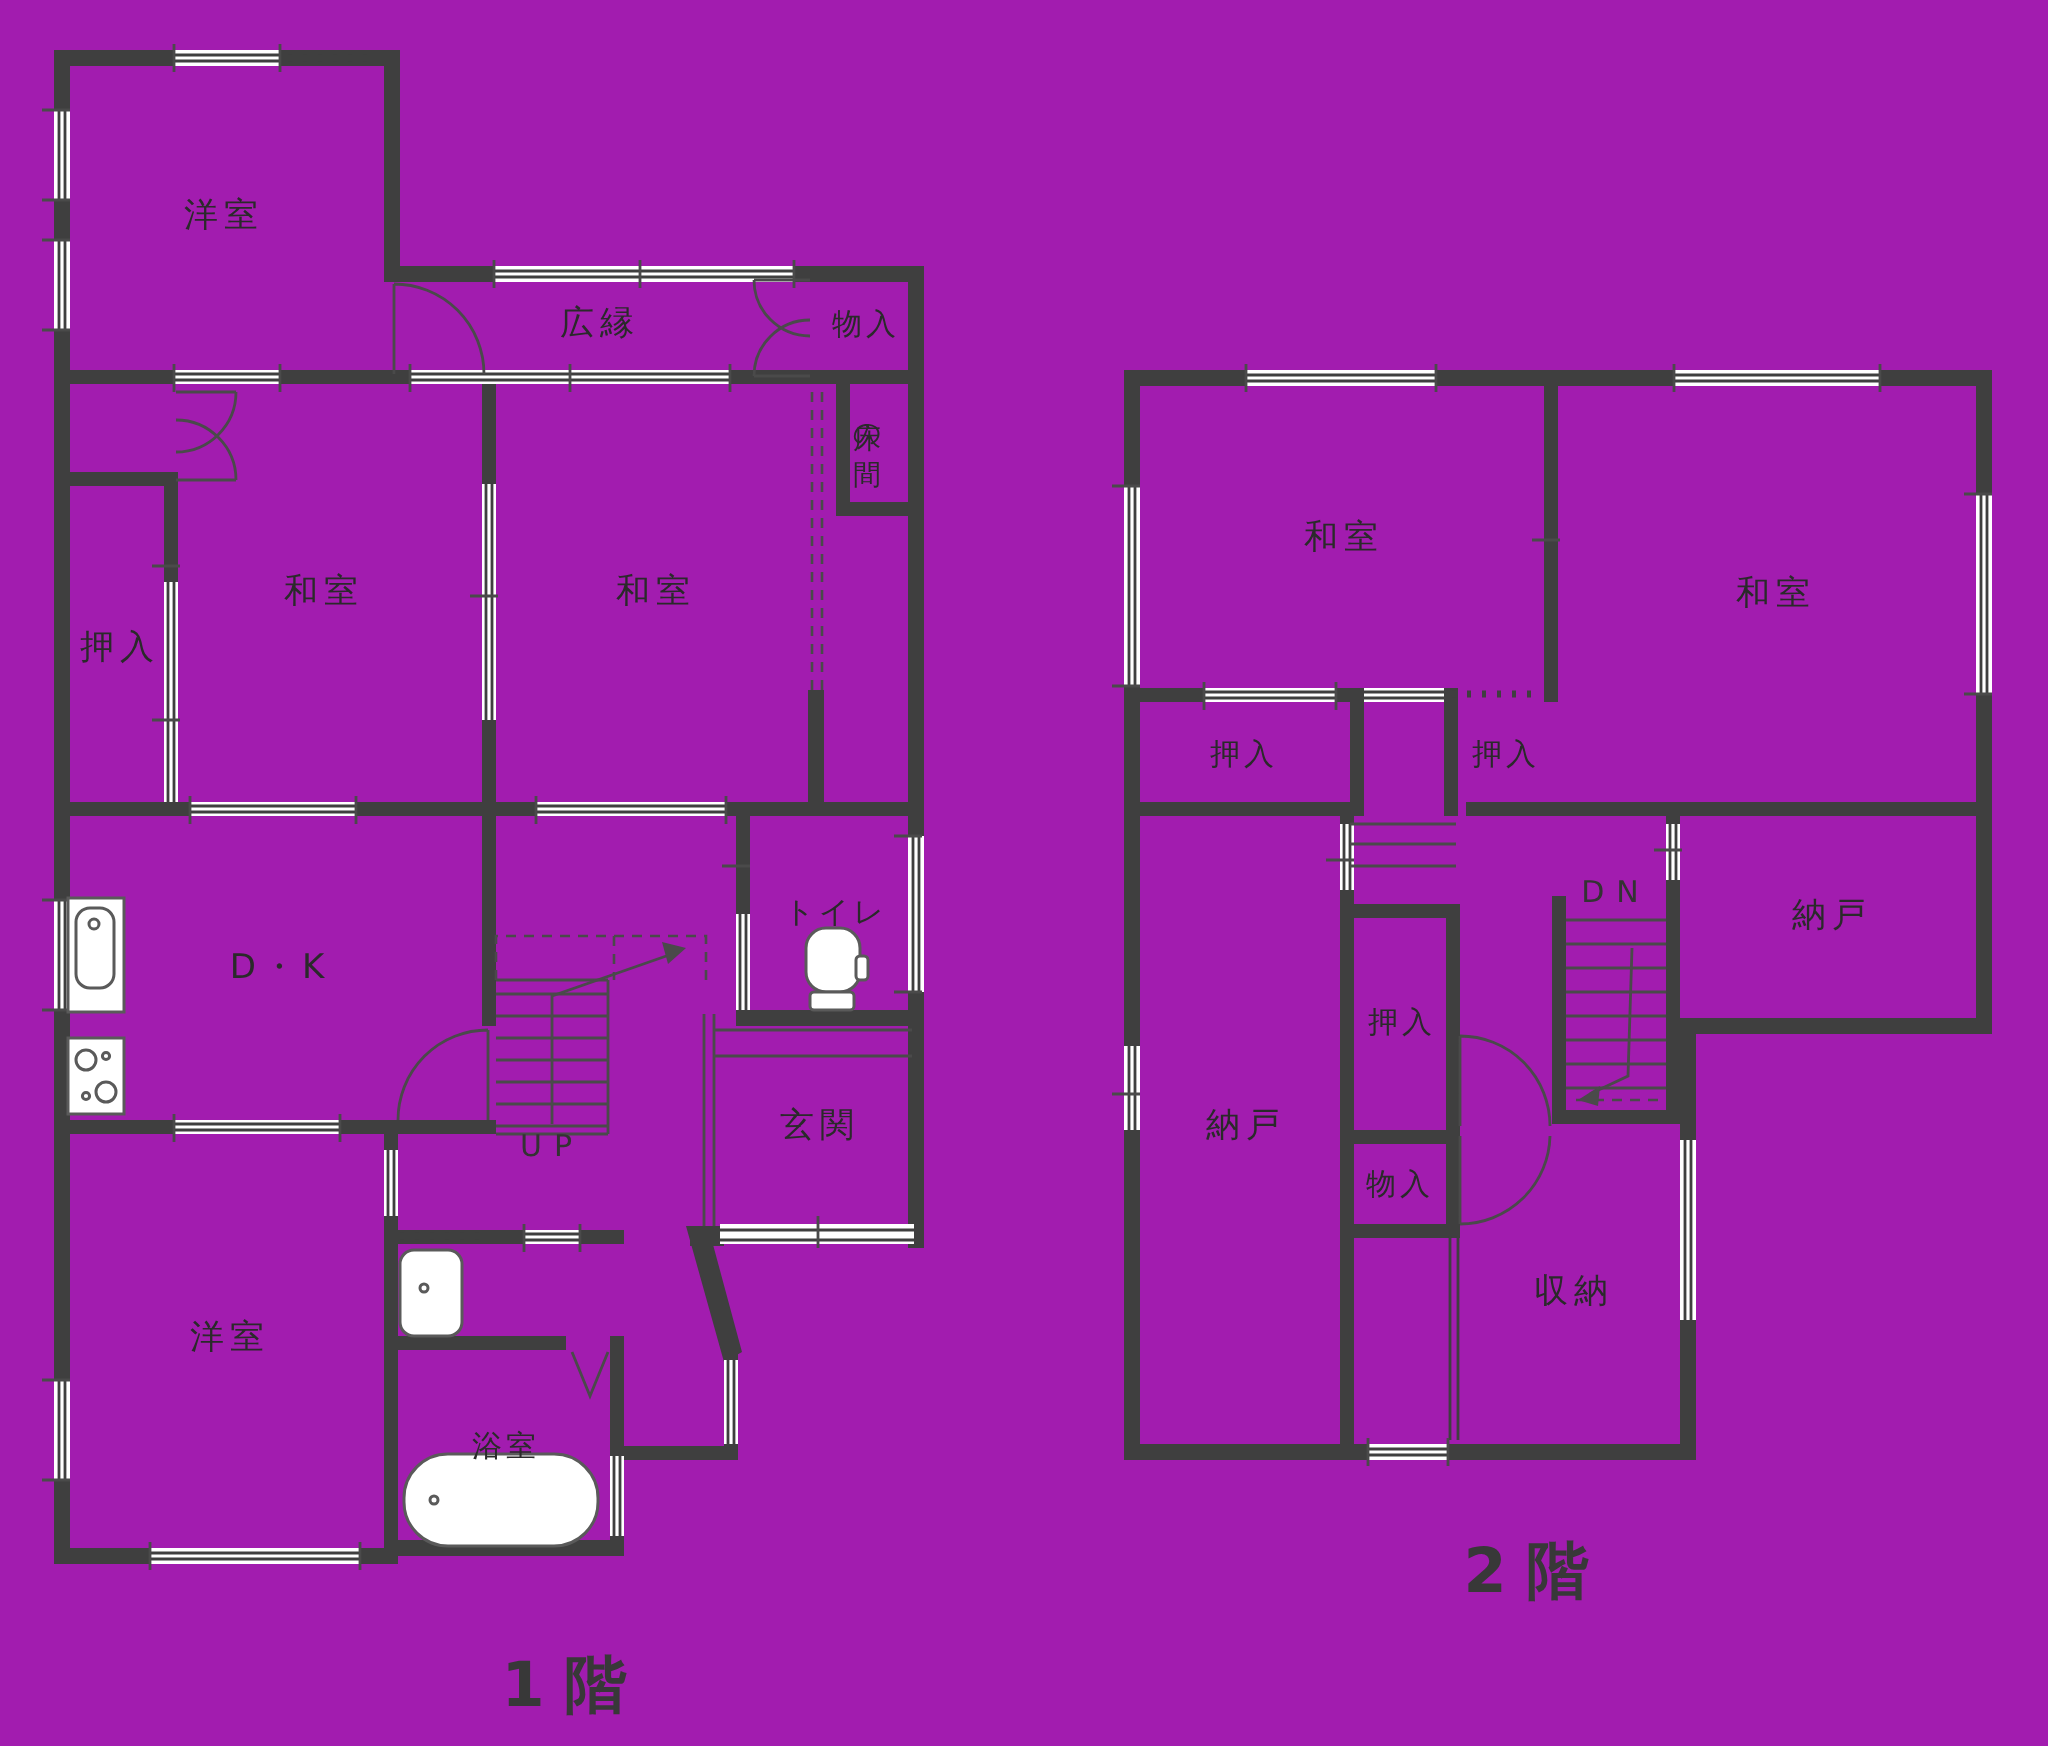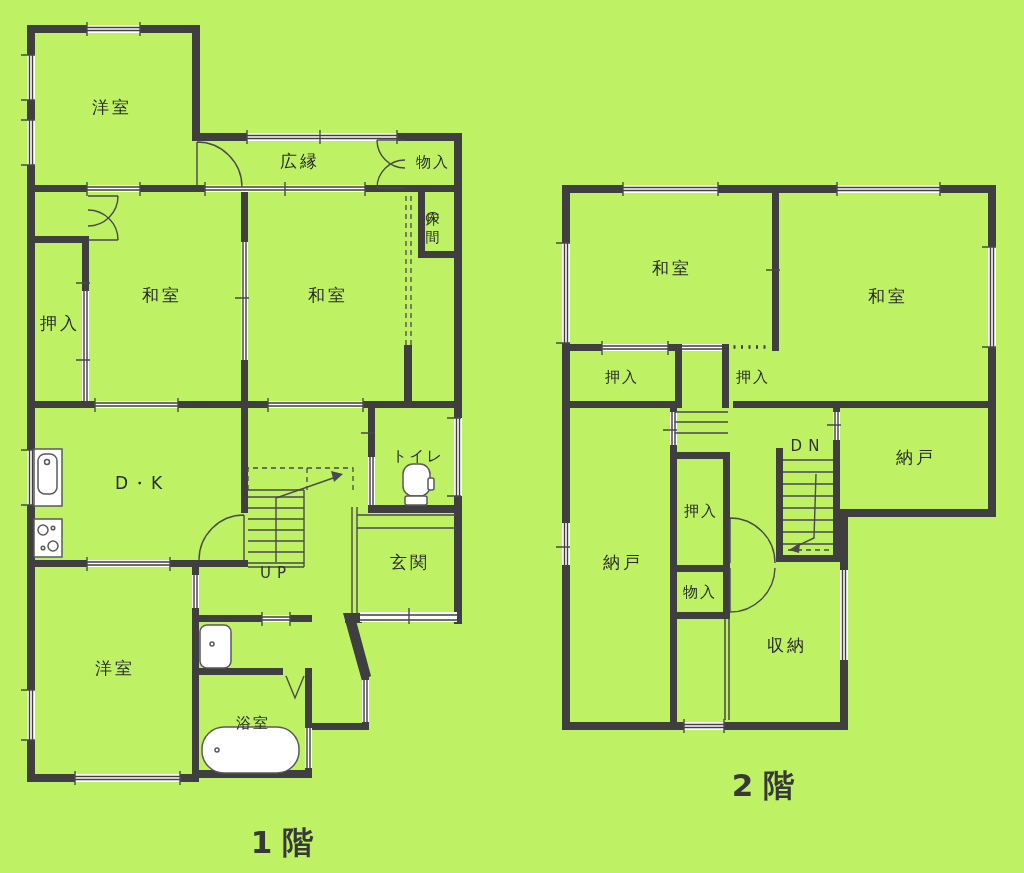--- a/index.html
+++ b/index.html
@@ -1,16 +1,16 @@
 <!DOCTYPE html>
 <html><head>
 <meta charset="utf-8">
 <style>
   html,body{margin:0;padding:0;background:#ffffff;}
-  .page{width:1024px;height:873px;background:#bef264;position:relative;overflow:hidden;}
+  .page{width:1024px;height:873px;background:#a21caf;position:relative;overflow:hidden;}
   svg{display:block;}
   .wall{fill:#3f3f3f;stroke:none;}
   .thin{stroke:#4a4a4a;stroke-width:1.4;fill:none;}
   .winbg{fill:#ffffff;stroke:none;}
   .winline{stroke:#3f3f3f;stroke-width:1.4;fill:none;}
   .dash{stroke:#4a4a4a;stroke-width:1.3;fill:none;stroke-dasharray:5 4;}
   .dots{stroke:#3f3f3f;stroke-width:3.5;fill:none;stroke-dasharray:2 5.5;}
   .fix{stroke:#5a5a5a;stroke-width:1.5;fill:#ffffff;}
   .arrowhead{fill:#4a4a4a;stroke:none;}
   text{font-family:"DejaVu Sans","Liberation Sans",sans-serif;fill:#2a2a2a;}

